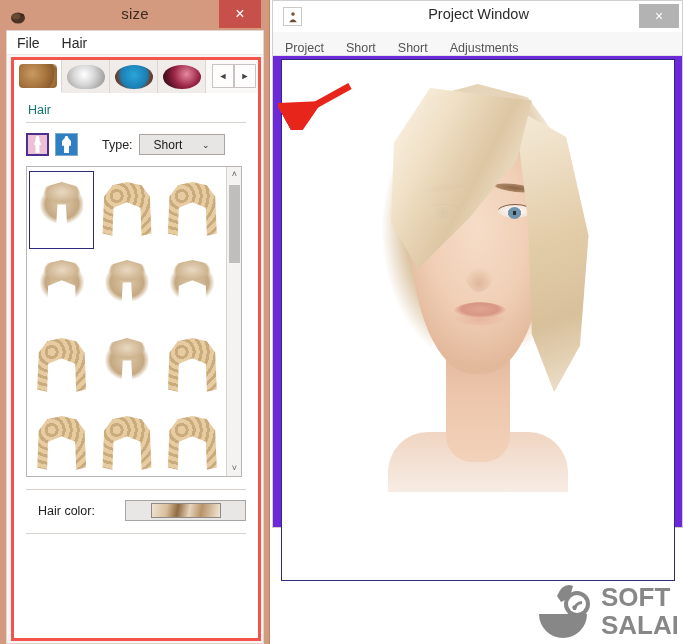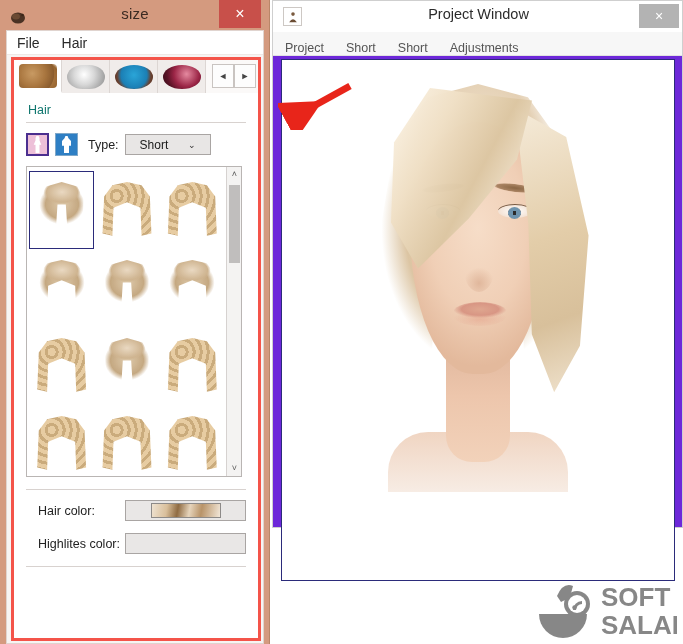--- a/index.html
+++ b/index.html
@@ -82,21 +82,21 @@
   #gender-row { display: flex; align-items: center; gap: 6px; margin-bottom: 10px; }
   .gender-btn {
     width: 23px; height: 23px; display: flex; align-items: center; justify-content: center;
     cursor: pointer; border: 1px solid #9a9a9a;
   }
   #gender-female { background: #edc0d8; border: 2px solid #4b2f8f; }
   #gender-male   { background: #2e7fc4; border: 1px solid #7fa8c9; }
   .figure { width: 9px; height: 17px; background: #ffffff; }
   .figure.f { clip-path: polygon(38% 0,62% 0,72% 12%,72% 26%,92% 52%,72% 52%,72% 100%,28% 100%,28% 52%,8% 52%,28% 26%,28% 12%); }
   .figure.m { clip-path: polygon(38% 0,62% 0,72% 13%,100% 30%,100% 58%,78% 58%,78% 100%,22% 100%,22% 58%,0 58%,0 30%,28% 13%); }
-  #type-label { font-size: 12.5px; color: #222; margin-left: 4px; }
+  #type-label { font-size: 12.5px; color: #222; margin-left: 18px; }
   #type-select {
     width: 86px; height: 21px; background: #e8e6e5; border: 1px solid #a9a5a3;
     display: flex; align-items: center; justify-content: space-between;
     padding: 0 14px; font-size: 12px; color: #1a1a1a; cursor: pointer;
   }
   .chev { font-size: 9px; color: #333; }
   #gallery {
     position: relative; width: 216px; height: 311px;
     border: 1px solid #b9b5b3; background: #ffffff; overflow: hidden;
   }
@@ -377,24 +377,20 @@
 
           <div id="bottom-rule"></div>
 
           <div class="ctrl-row">
             <div class="ctrl-label">Hair color:</div>
             <div class="swatch-box">
               <div id="hair-color-swatch"></div>
             </div>
           </div>
 
-          <div class="ctrl-row">
-            <div class="ctrl-label">Highlites color:</div>
-            <div class="swatch-box"></div>
-          </div>
 
 
           <div style="height:1px;background:#d8d2cf;margin-top:2px;"></div>
         </div>
       </div>
     </div>
   </div>
 
   <div id="project-window">
 

